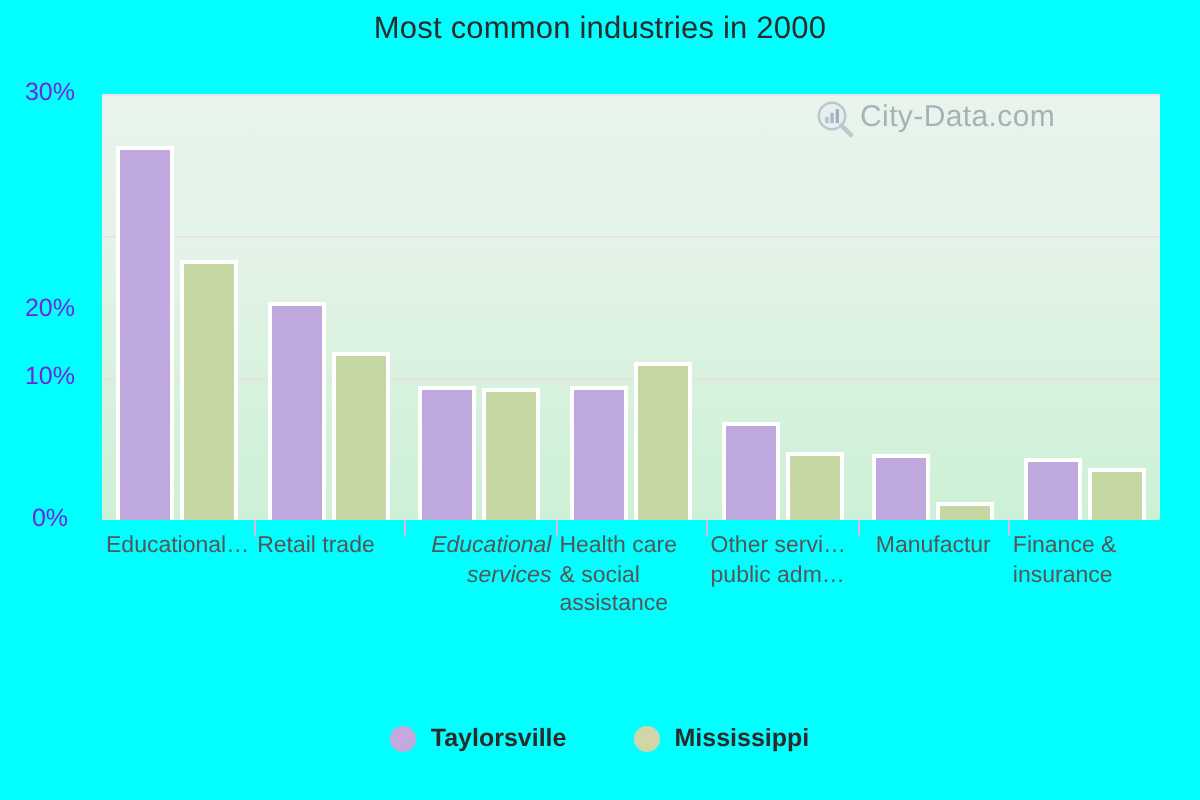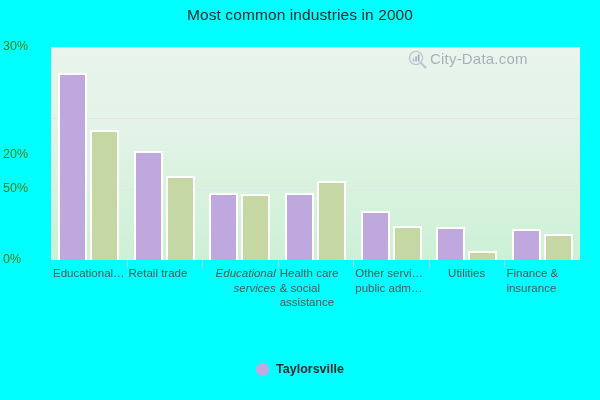--- a/index.html
+++ b/index.html
@@ -44,23 +44,23 @@
     height: 1px;
     background: #edd9ec;
     opacity: 0.75;
   }
 
   
   .y-tick-label {
     position: absolute;
     right: 0;
     width: 44px;
-    text-align: left;
+    text-align: center;
     font-size: 12.5px;
-    color: #4d7c0f;
+    color: #6d28d9;
     transform: translateY(-8px);
   }
   #y-axis {
     position: absolute;
     left: 0;
     top: 47px;
     width: 47px;
     height: 213px;
   }
   .bar {
@@ -135,21 +135,21 @@
     color: #2b2b2b;
   }
 </style>
 </head>
 <body>
 
 <div id="chart-title">Most common industries in 2000</div>
 
 <div id="y-axis">
     <div class="y-tick-label" style="top: 213px;">0%</div>
-    <div class="y-tick-label" style="top: 142px;">50%</div>
+    <div class="y-tick-label" style="top: 142px;">10%</div>
     <div class="y-tick-label" style="top: 71px; margin-top: 37px;">20%</div>
     <div class="y-tick-label" style="top: 0px;">30%</div>
   </div>
 
 <div id="plot-area">
     <div class="gridline" style="top: 142px;"></div>
     <div class="gridline" style="top: 71px;"></div>
     <div class="gridline" style="top: 0px;"></div>
     <div class="bar series-0" title="Taylorsville: 26.3%" style="left: 7.28571px; width: 29px; height: 186.73px;"></div>
     <div class="bar series-1" title="Mississippi: 18.3%" style="left: 39.2857px; width: 29px; height: 129.93px;"></div>
@@ -178,32 +178,36 @@
     </svg>
   </span>
   <span class="wm-text">City-Data.com</span>
 </div>
 
 <div id="legend">
   <div class="legend-item">
     <span class="legend-swatch series-0"></span>
     <span class="legend-label">Taylorsville</span>
   </div>
+  <div class="legend-item">
+    <span class="legend-swatch series-1"></span>
+    <span class="legend-label">Mississippi</span>
+  </div>
 </div>
 
 <div class="cat-label" style="left: 53px; width: 71.5714px; text-align: center;">Educational…</div>
 <div class="cat-sep" style="left: 126.571px;"></div>
 <div class="cat-label" style="left: 128.571px; width: 71.5714px; text-align: left;">Retail trade</div>
 <div class="cat-sep" style="left: 202.143px;"></div>
 <div class="cat-label" style="left: 204.143px; width: 71.5714px; text-align: right; font-style: italic;">Educational
 services</div>
 <div class="cat-sep" style="left: 277.714px;"></div>
 <div class="cat-label" style="left: 279.714px; width: 71.5714px; text-align: left;">Health care
 &amp; social
 assistance</div>
 <div class="cat-sep" style="left: 353.286px;"></div>
 <div class="cat-label" style="left: 355.286px; width: 71.5714px; text-align: left;">Other servi…
 public adm…</div>
 <div class="cat-sep" style="left: 428.857px;"></div>
-<div class="cat-label" style="left: 430.857px; width: 71.5714px; text-align: center;">Utilities</div>
+<div class="cat-label" style="left: 430.857px; width: 71.5714px; text-align: center;">Manufactur</div>
 <div class="cat-sep" style="left: 504.429px;"></div>
 <div class="cat-label" style="left: 506.429px; width: 71.5714px; ">Finance &amp;
 insurance</div>
 
 </body></html>

